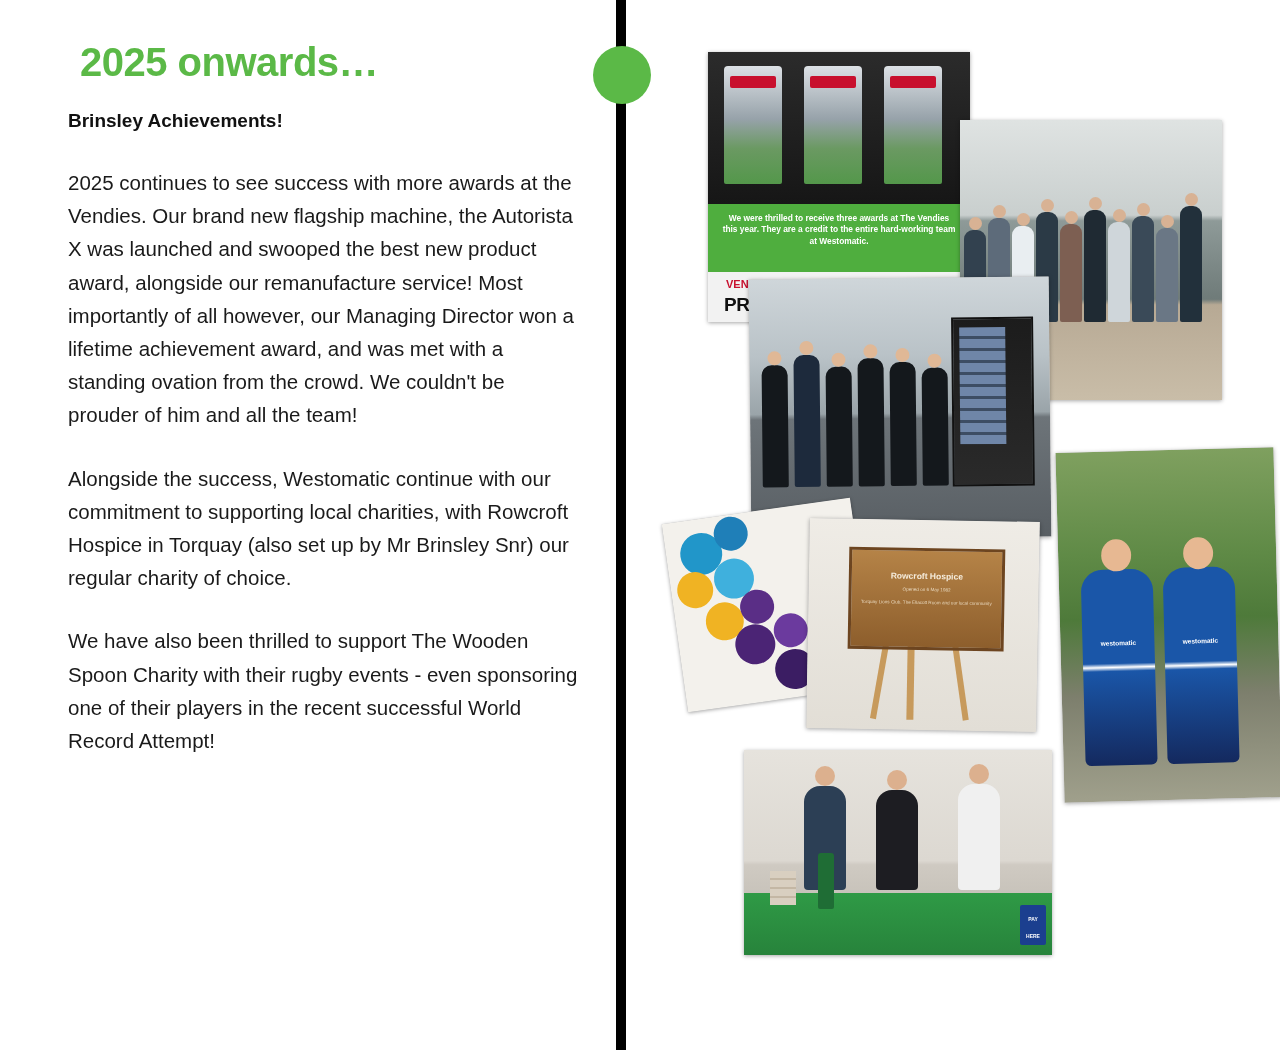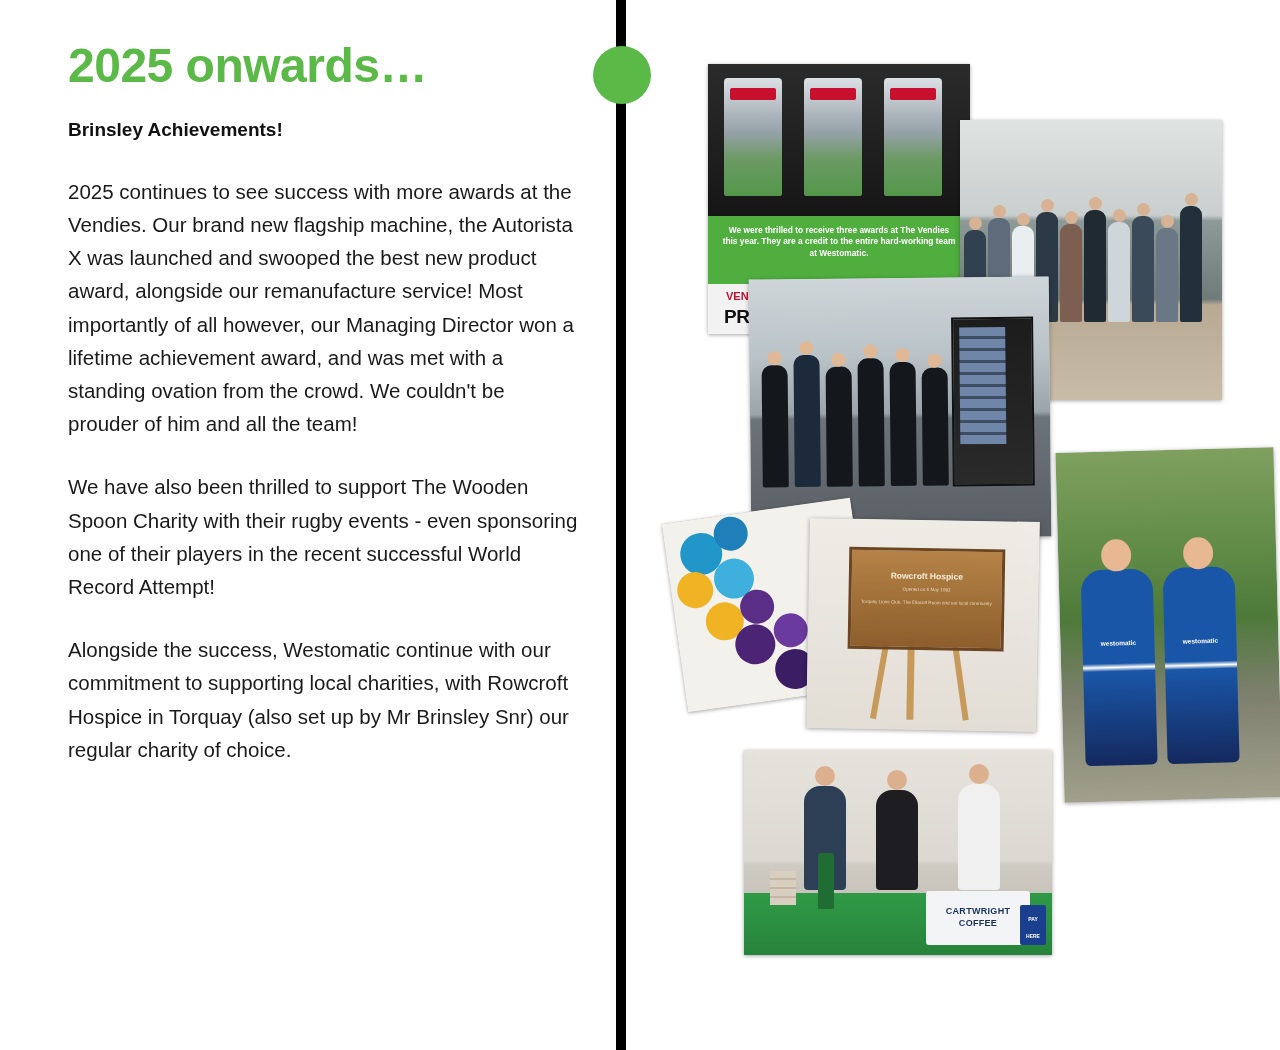--- a/index.html
+++ b/index.html
@@ -17,24 +17,24 @@
   }
 
   
   .text-col {
     position: absolute;
     left: 68px;
     top: 40px;
     width: 520px;
   }
   .page-title {
-    font-size: 48px;
+    font-size: 40px;
     font-weight: bold;
     color: #5bb947;
-    margin: 0 0 26px 0;
+    margin: 0 0 26px 12px;
     line-height: 1.1;
     letter-spacing: -0.5px;
   }
   .subtitle {
     font-size: 19px;
     font-weight: bold;
     color: #111111;
     margin: 0 0 34px 0;
   }
   .body-par {
@@ -78,21 +78,21 @@
     overflow: hidden;
     background: #cfcfcf;
     box-shadow: 0 1px 4px rgba(0,0,0,0.35);
   }
   .photo .inner {
     position: absolute;
     inset: 0;
   }
 
   
-  .p-awards { left: 48px; top: 64px; width: 262px; height: 270px; }
+  .p-awards { left: 48px; top: 52px; width: 262px; height: 270px; }
   .p-awards .inner {
     background:
       linear-gradient(#111 0%, #1c1c1c 100%);
   }
   .aw-top {
     position: absolute; left: 0; top: 0; right: 0; height: 152px;
     background: linear-gradient(180deg,#2b2b2b 0%, #161616 100%);
   }
   .trophy {
     position: absolute; top: 14px; width: 58px; height: 118px;
@@ -246,22 +246,22 @@
     background:#1f6d35; border-radius:3px 3px 2px 2px;
   }
 </style>
 </head>
 <body>
 
 <div class="text-col">
   <h1 class="page-title">2025 onwards…</h1>
   <h2 class="subtitle">Brinsley Achievements!</h2>
   <p class="body-par">2025 continues to see success with more awards at the Vendies. Our brand new flagship machine, the Autorista X was launched and swooped the best new product award, alongside our remanufacture service! Most importantly of all however, our Managing Director won a lifetime achievement award, and was met with a standing ovation from the crowd. We couldn't be prouder of him and all the team!</p>
+  <p class="body-par">Alongside the success, Westomatic continue with our commitment to supporting local charities, with Rowcroft Hospice in Torquay (also set up by Mr Brinsley Snr) our regular charity of choice.</p>
   <p class="body-par">We have also been thrilled to support The Wooden Spoon Charity with their rugby events - even sponsoring one of their players in the recent successful World Record Attempt!</p>
-  <p class="body-par">Alongside the success, Westomatic continue with our commitment to supporting local charities, with Rowcroft Hospice in Torquay (also set up by Mr Brinsley Snr) our regular charity of choice.</p>
 </div>
 
 <div class="timeline-line"></div>
 <div class="timeline-dot"></div>
 
 <div class="collage">
 
   <div class="photo p-awards">
     <div class="inner">
       <div class="aw-top">
@@ -356,24 +356,20 @@
   </div>
 
   <div class="photo p-coffee">
     <div class="inner">
       <div class="cf-people">
         <i style="left:46px;  height:104px; background:#2c3f55;"></i>
         <i style="left:118px; height:100px; background:#1d1d22;"></i>
         <i style="left:200px; height:106px; background:#f0f0f0;"></i>
       </div>
       <div class="cf-table">
-        <div class="cf-sign">
-          <b>CARTWRIGHT</b>
-          <b>COFFEE</b>
-        </div>
         <div class="cf-pay">
           <b>PAY</b>
           <b>HERE</b>
         </div>
       </div>
       <div class="cf-cups"></div>
       <div class="cf-bottle"></div>
     </div>
   </div>
 

